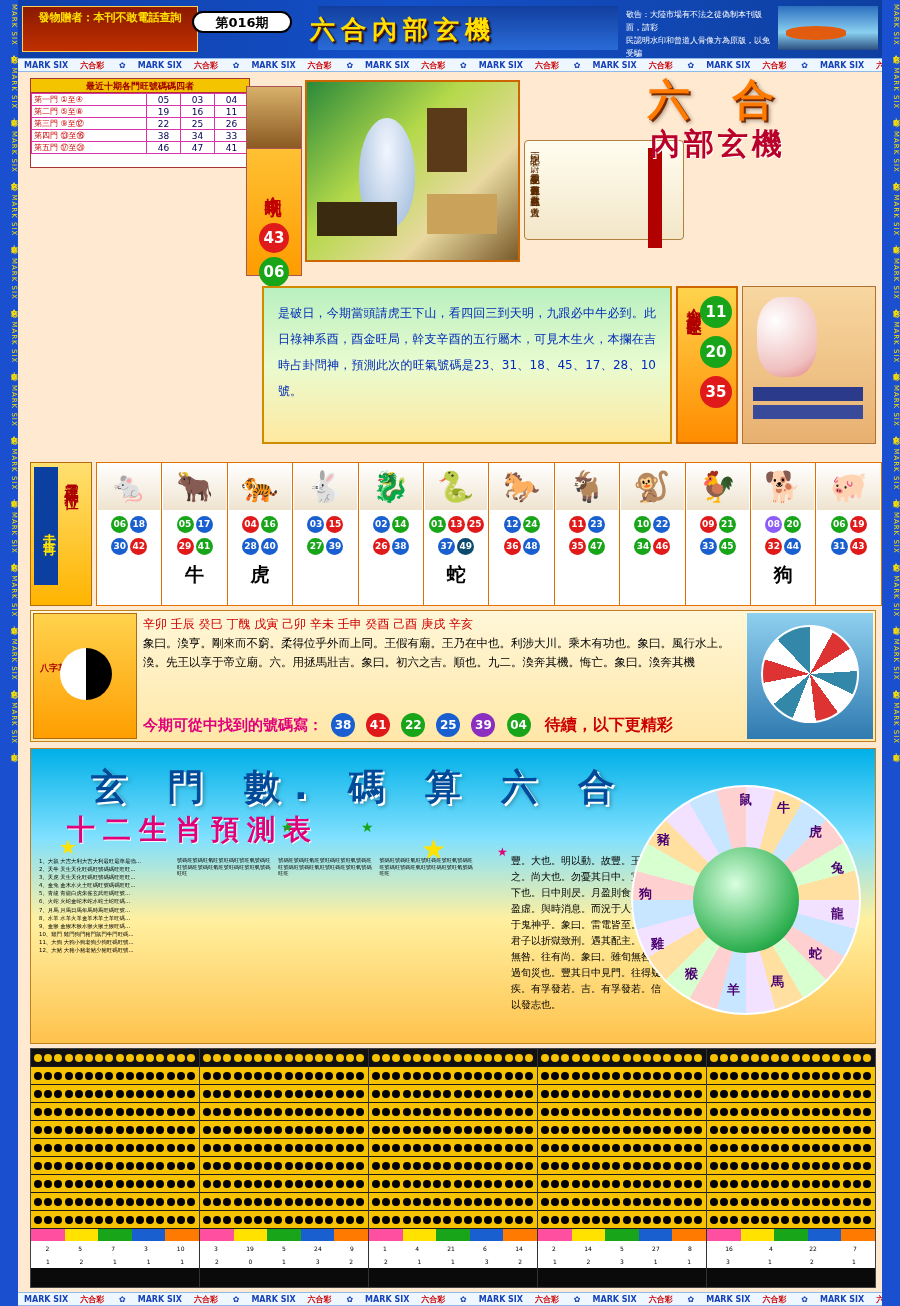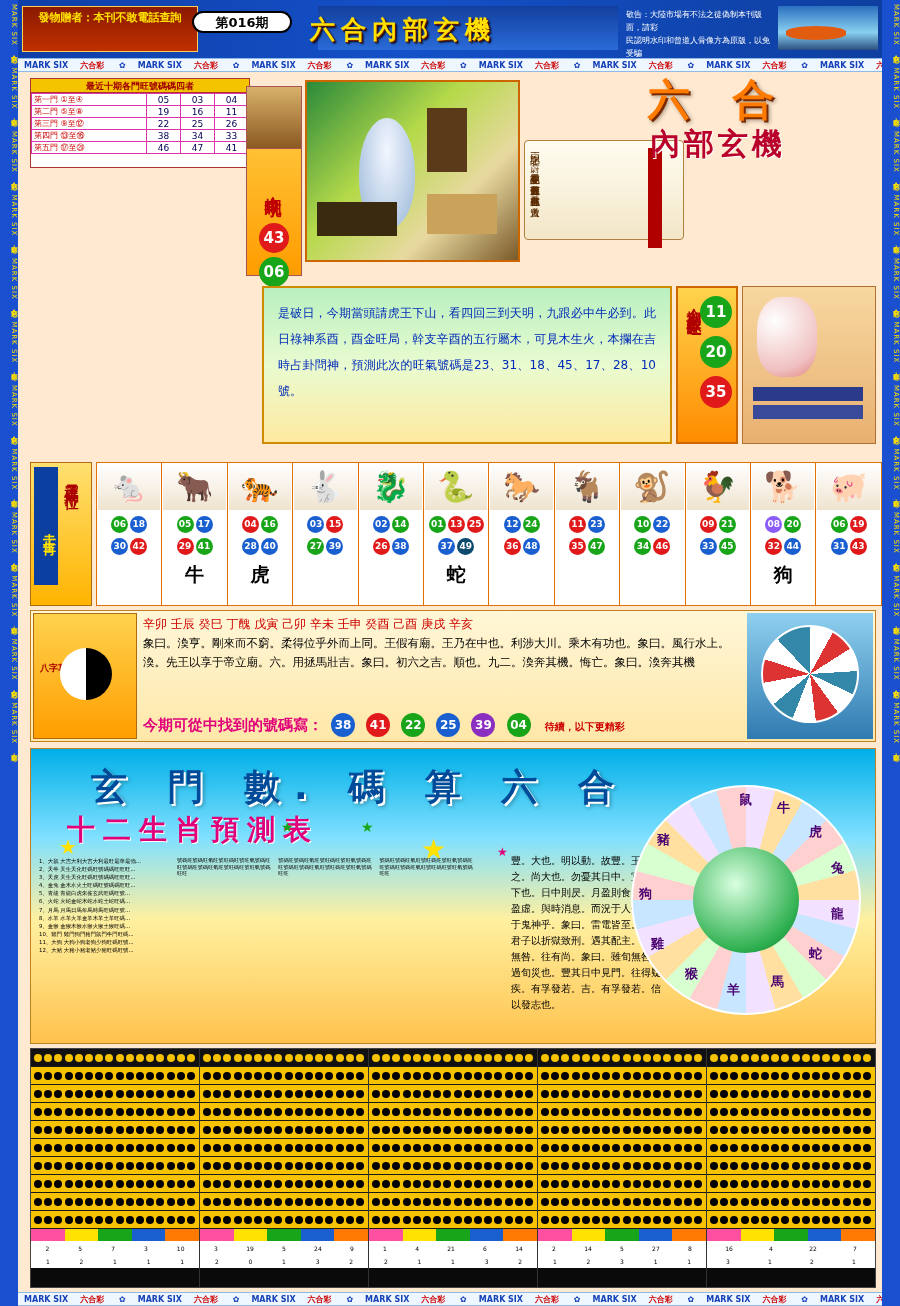--- a/index.html
+++ b/index.html
@@ -240,21 +240,21 @@
   #bazi-text {
     position:absolute; left:112px; top:4px; width:600px; height:96px;
     font-size:11.5px; line-height:19px; color:#000;
   }
   #bazi-head { color:#c00; font-size:12px; }
   #bazi-pick {
     position:absolute; left:112px; top:102px; width:720px; height:26px;
   }
   #bazi-pick .lbl { color:#e0007a; font-size:15px; font-weight:bold; }
   #bazi-pick .ball { width:24px; height:24px; font-size:12px; line-height:24px; margin:0 3px; vertical-align:middle;}
-  #bazi-pick .tail { color:#c00; font-size:10px; font-weight:bold; margin-left:6px;}
+  #bazi-pick .tail { color:#c00; font-size:16px; font-weight:bold; margin-left:6px;}
   #bazi-pic {
     position:absolute; right:2px; top:2px; width:126px; height:126px;
     background:linear-gradient(180deg,#8fd0ef,#2f7ab0);
   }
   #bazi-pic .wheel{
     position:absolute; left:14px; top:12px; width:98px; height:98px; border-radius:50%;
     background:conic-gradient(#fff 0 8%,#d33 8% 16%,#fff 16% 24%,#38a 24% 32%,#fff 32% 40%,#d33 40% 48%,#fff 48% 56%,#38a 56% 64%,#fff 64% 72%,#d33 72% 80%,#fff 80% 88%,#38a 88% 100%);
     border:2px solid #fff;
   }
   

